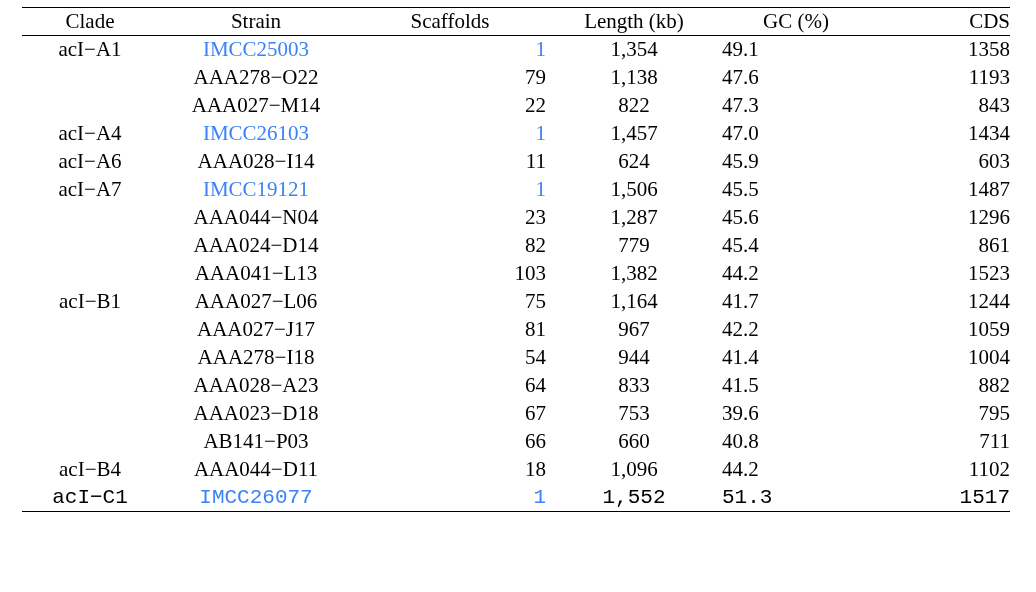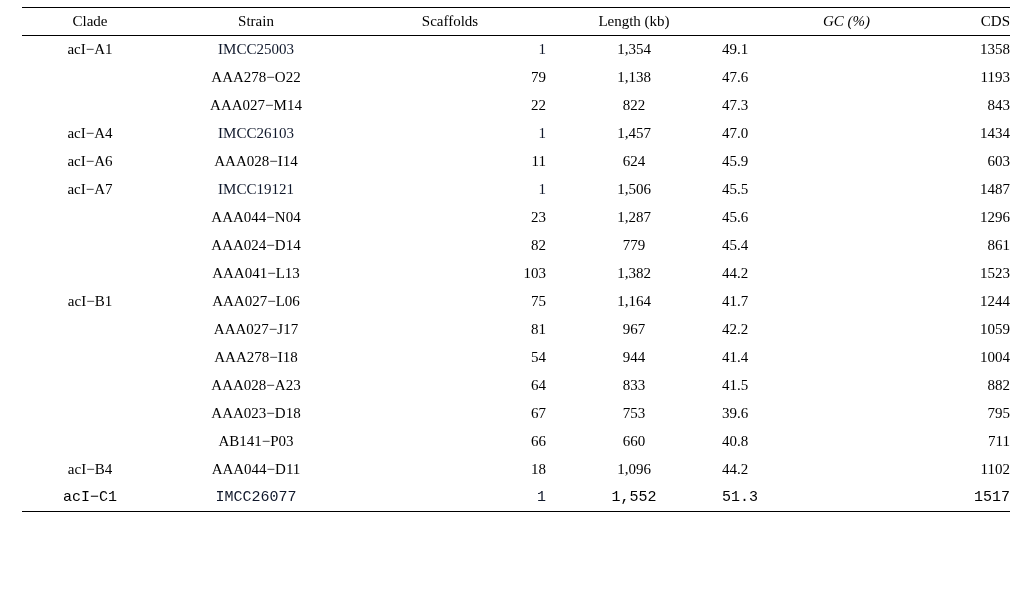--- a/index.html
+++ b/index.html
@@ -22,21 +22,21 @@
     height: 592px;
     box-sizing: border-box;
   }
 
   table.genome-table {
     position: absolute;
     left: 22px;
     top: 7px;
     width: 988px;
     border-collapse: collapse;
-    font-size: 15px;
+    font-size: 21px;
     line-height: 1;
   }
 
   table.genome-table tr {
     height: 28px;
   }
 
   table.genome-table th,
   table.genome-table td {
     padding: 0;
@@ -63,25 +63,25 @@
   .col-scaffolds { width: 192px; text-align: right;  padding-right: 57px; }
   .col-length    { width: 176px; text-align: center;  padding-right: 63px; }
   .col-gc        { width: 148px; text-align: left;  padding-right: 80px; }
   .col-cds       { width: 140px; text-align: right;  padding-right: 0px;  }
 
   
   th.col-clade     { text-align: center; padding-right: 0; }
   th.col-strain    { text-align: center; padding-right: 0; }
   th.col-scaffolds { text-align: center; padding-right: 30px; }
   th.col-length    { text-align: center; padding-right: 24px; }
-  th.col-gc        { text-align: right; padding-right: 44px; font-style: italic; }
+  th.col-gc        { text-align: center; padding-right: 44px; }
   th.col-cds       {  padding-right: 0; }
 
   
-  .highlight { color: #0f172a; }
+  .highlight { color: #3b82f6; }
 </style>
 </head>
 <body>
 
 <div id="table-wrap">
   <table class="genome-table">
     <thead class="table-head">
       <tr class="head-row">
         <th class="col-clade">Clade</th>
         <th class="col-strain">Strain</th>

